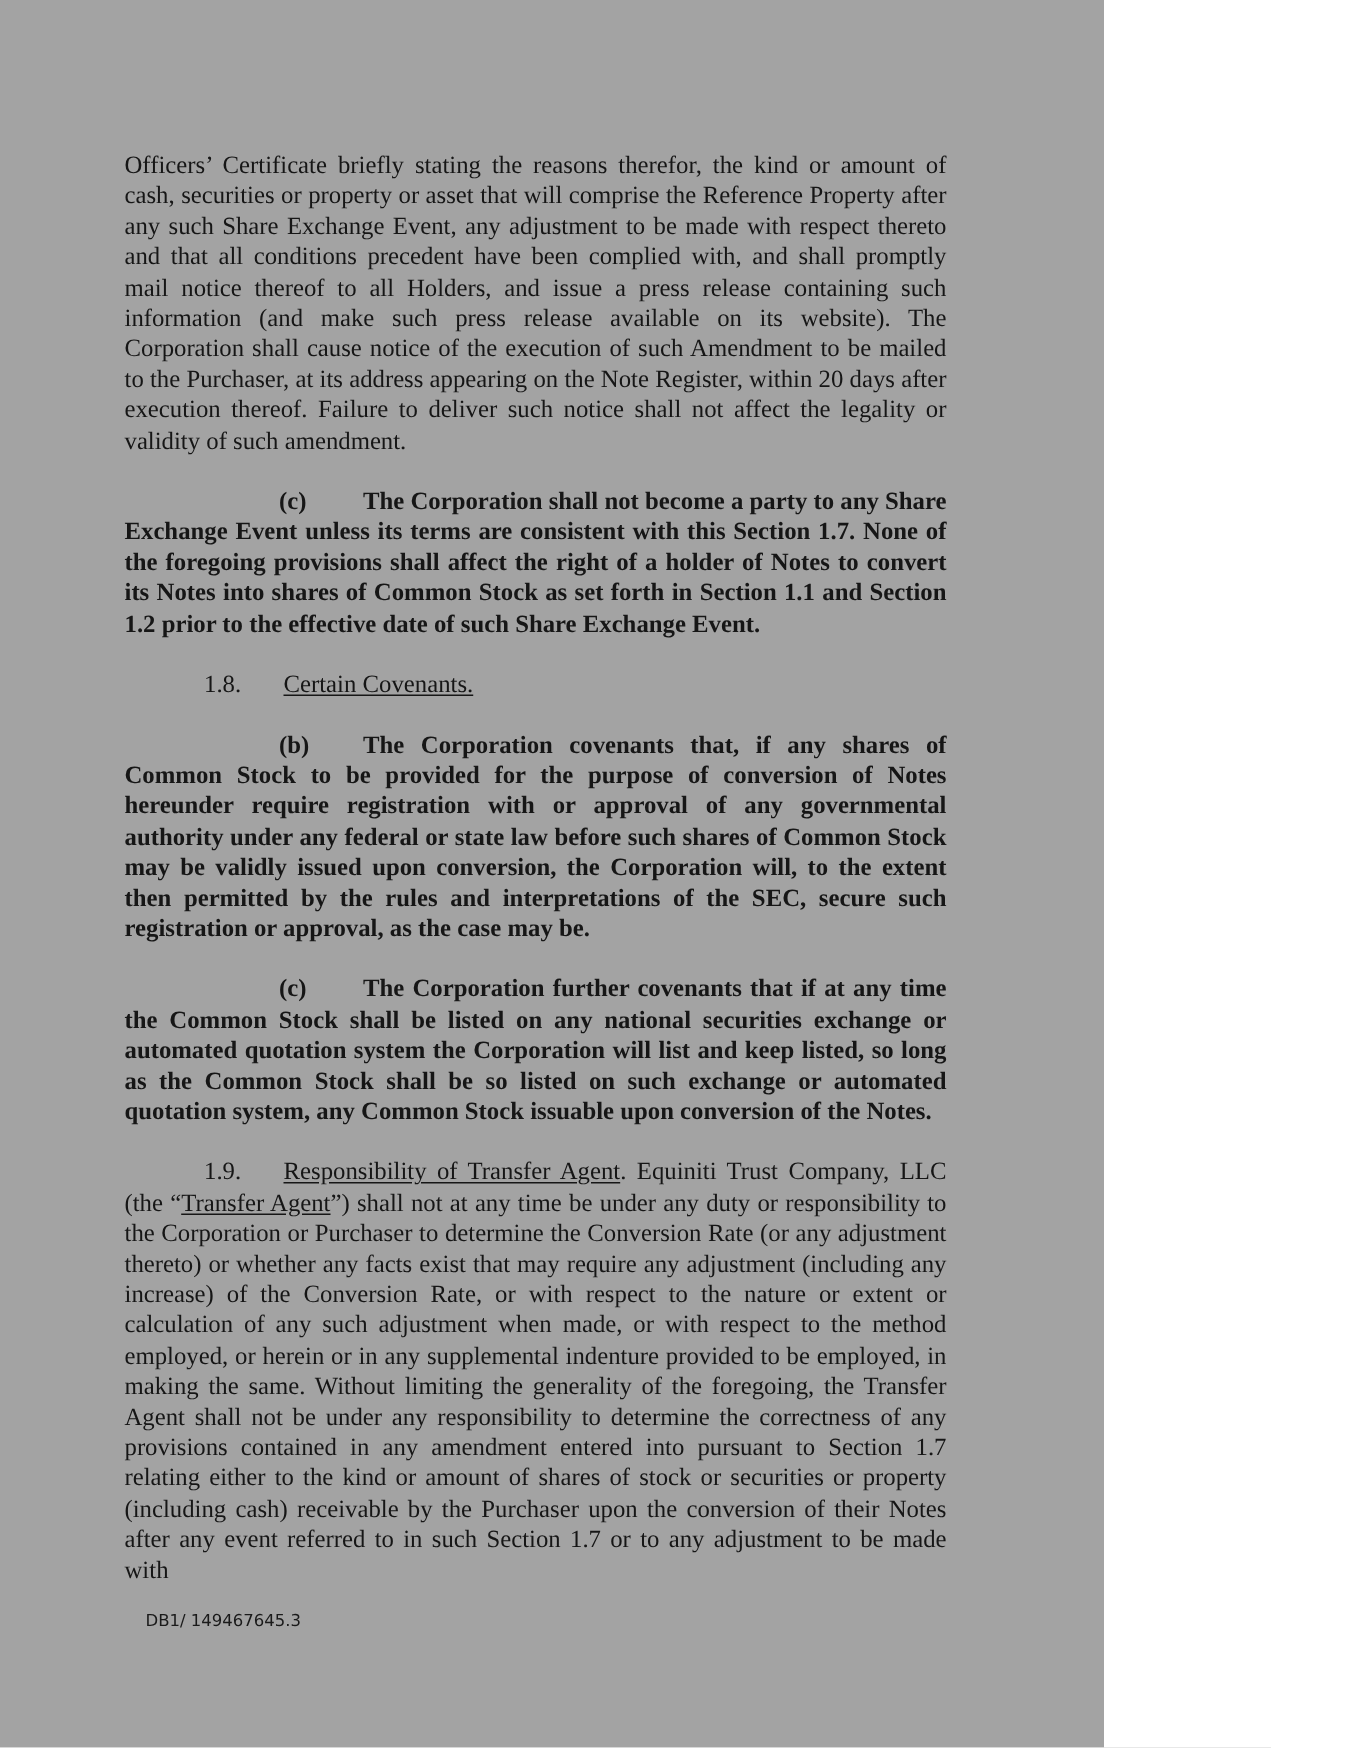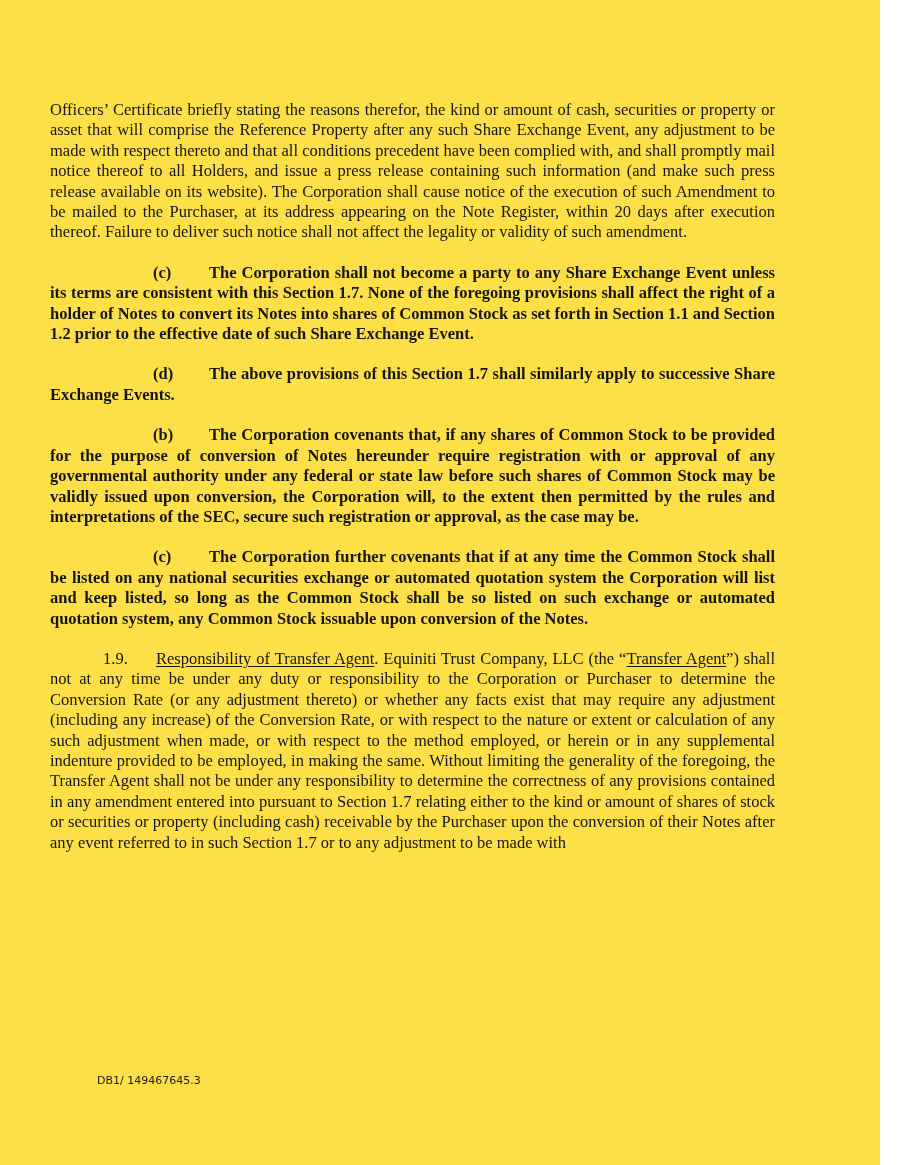--- a/index.html
+++ b/index.html
@@ -1,22 +1,22 @@
 <!DOCTYPE html>
 <html><head>
 <meta charset="utf-8">
 <style>
   html, body { margin: 0; padding: 0; background: #ffffff; }
   .page {
     position: relative;
-    width: 880px;
+    width: 736px;
     height: 1165px;
     box-sizing: border-box;
-    background: #fde047;
-    padding: 100px 105px 0 50px;
+    background: #a3a3a3;
+    padding: 100px 105px 0 83px;
     font-family: "Liberation Serif", serif;
     font-size: 16.5px;
     line-height: 20.4px;
     color: #161616;
     overflow: hidden;
   }
   .para {
     margin: 0 0 20px 0;
     text-align: justify;
   }
@@ -35,19 +35,19 @@
     color: #1a1a1a;
   }
 </style>
 </head>
 <body>
 
 <div class="page">
   <div>
       <p class="para plain"><span>Officers’ Certificate briefly stating the reasons therefor, the kind or amount of cash, securities or property or asset that will comprise the Reference Property after any such Share Exchange Event, any adjustment to be made with respect thereto and that all conditions precedent have been complied with, and shall promptly mail notice thereof to all Holders, and issue a press release containing such information (and make such press release available on its website). The Corporation shall cause notice of the execution of such Amendment to be mailed to the Purchaser, at its address appearing on the Note Register, within 20 days after execution thereof. Failure to deliver such notice shall not affect the legality or validity of such amendment.</span></p>
       <p class="para tabbed"><span class="lead">(c)</span><span>The Corporation shall not become a party to any Share Exchange Event unless its terms are consistent with this Section 1.7. None of the foregoing provisions shall affect the right of a holder of Notes to convert its Notes into shares of Common Stock as set forth in Section 1.1 and Section 1.2 prior to the effective date of such Share Exchange Event.</span></p>
-      <p class="para tabbed"><span class="lead">(d)</span><span>The above provisions of this Section 1.7 shall similarly apply to successive Share Exchange Events.</span></p>
+      <p class="para section"><span class="lead">1.8.</span><span class="u">Certain Covenants.</span></p>
       <p class="para tabbed"><span class="lead">(b)</span><span>The Corporation covenants that, if any shares of Common Stock to be provided for the purpose of conversion of Notes hereunder require registration with or approval of any governmental authority under any federal or state law before such shares of Common Stock may be validly issued upon conversion, the Corporation will, to the extent then permitted by the rules and interpretations of the SEC, secure such registration or approval, as the case may be.</span></p>
       <p class="para tabbed"><span class="lead">(c)</span><span>The Corporation further covenants that if at any time the Common Stock shall be listed on any national securities exchange or automated quotation system the Corporation will list and keep listed, so long as the Common Stock shall be so listed on such exchange or automated quotation system, any Common Stock issuable upon conversion of the Notes.</span></p>
       <p class="para section"><span class="lead">1.9.</span><span class="u">Responsibility of Transfer Agent</span><span>. Equiniti Trust Company, LLC (the “</span><span class="u">Transfer Agent</span><span>”) shall not at any time be under any duty or responsibility to the Corporation or Purchaser to determine the Conversion Rate (or any adjustment thereto) or whether any facts exist that may require any adjustment (including any increase) of the Conversion Rate, or with respect to the nature or extent or calculation of any such adjustment when made, or with respect to the method employed, or herein or in any supplemental indenture provided to be employed, in making the same. Without limiting the generality of the foregoing, the Transfer Agent shall not be under any responsibility to determine the correctness of any provisions contained in any amendment entered into pursuant to Section 1.7 relating either to the kind or amount of shares of stock or securities or property (including cash) receivable by the Purchaser upon the conversion of their Notes after any event referred to in such Section 1.7 or to any adjustment to be made with</span></p>
     </div>
   <div class="footer-id">DB1/ 149467645.3</div>
 </div>
 
 </body></html>

